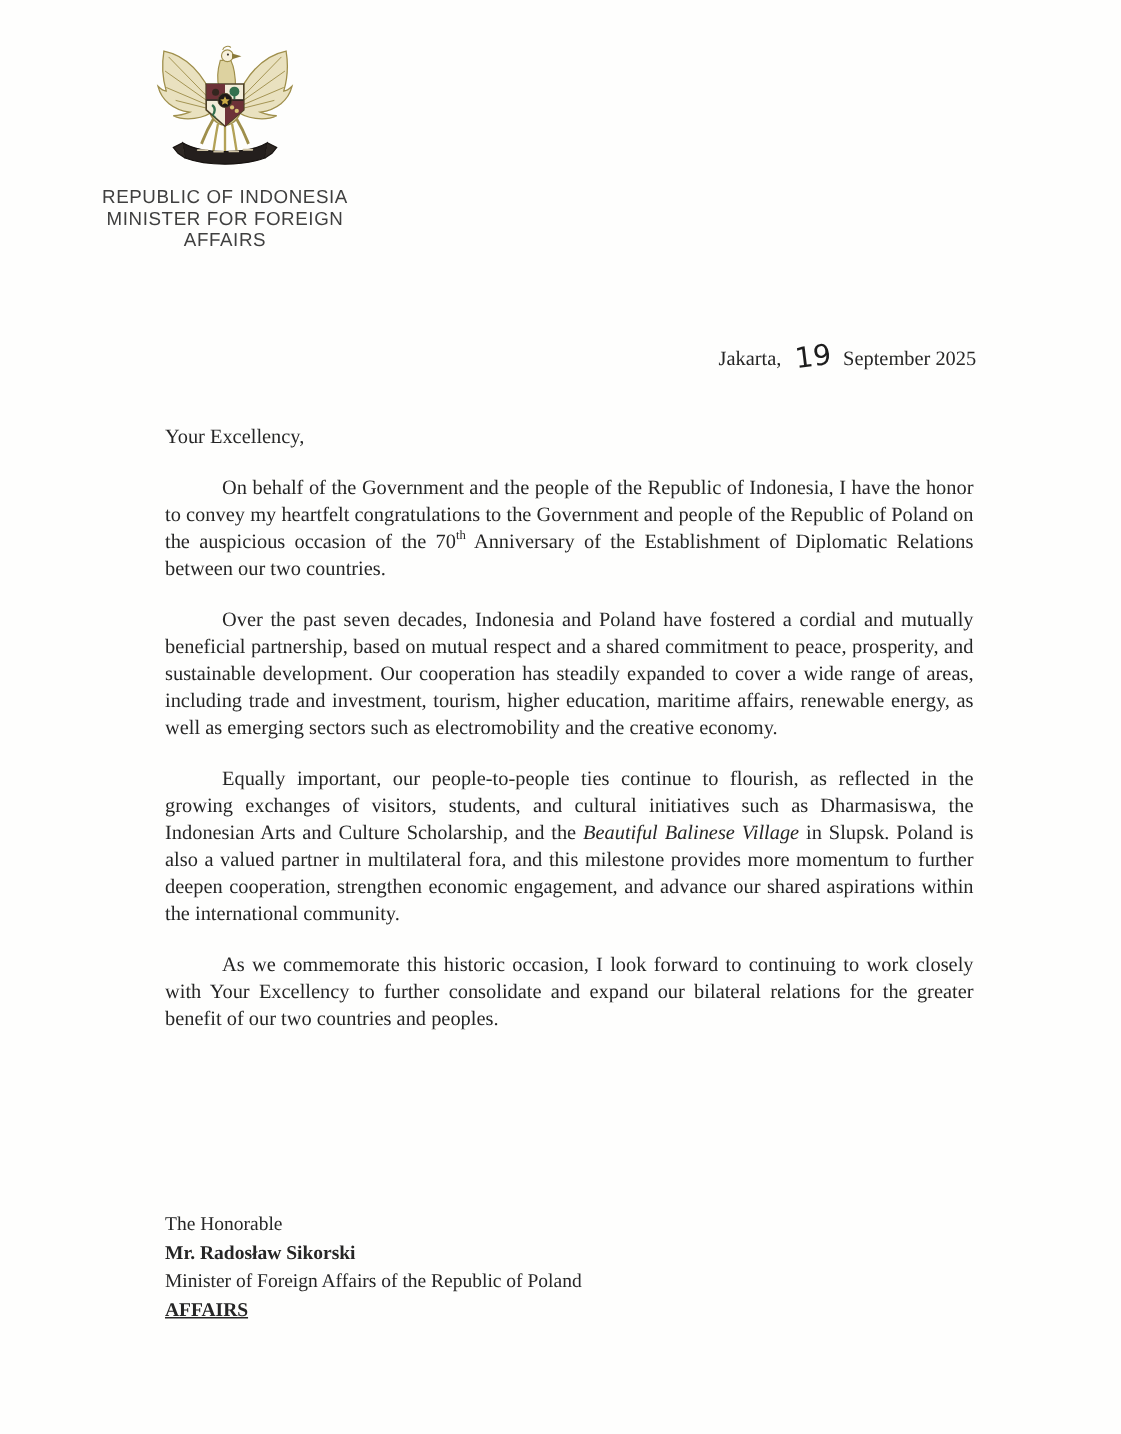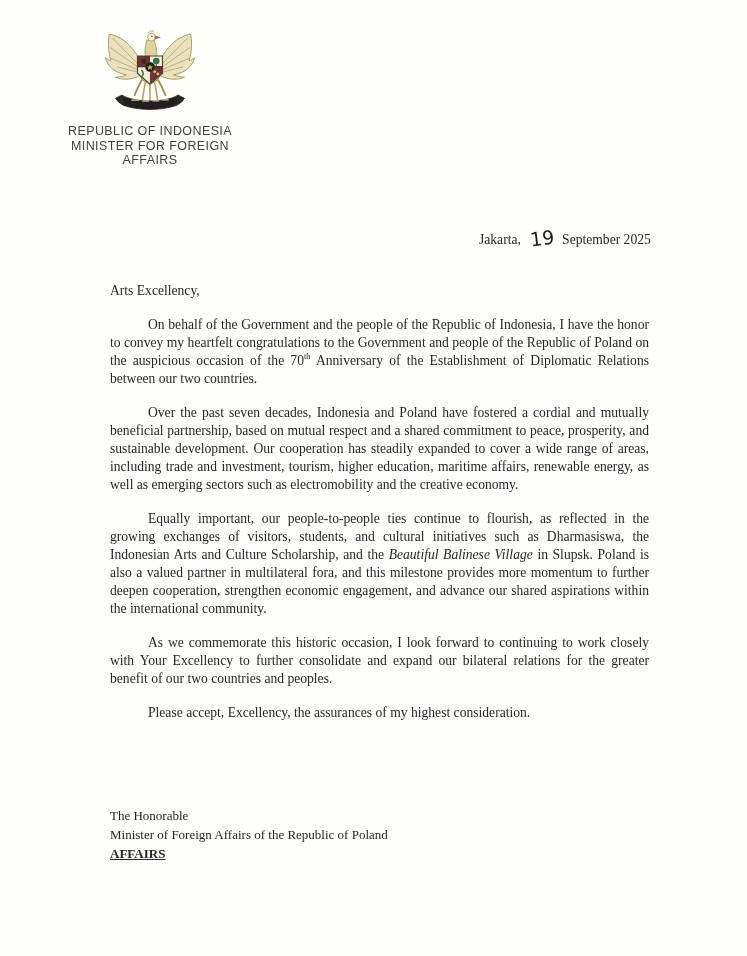--- a/index.html
+++ b/index.html
@@ -150,30 +150,30 @@
       <div>REPUBLIC OF INDONESIA</div>
       <div>MINISTER FOR FOREIGN AFFAIRS</div>
     </div>
   </div>
 
   <div class="dateline">
     <span>Jakarta,</span><span class="hand-day">19</span><span>September 2025</span>
   </div>
 
   <div class="letter-body">
-    <p class="salutation">Arts Excellency,</p>
+    <p class="salutation">Your Excellency,</p>
     <div id="paragraphs">
         <p class="para"><span>On behalf of the Government and the people of the Republic of Indonesia, I have the honor to convey my heartfelt congratulations to the Government and people of the Republic of Poland on the auspicious occasion of the 70</span><sup>th</sup><span> Anniversary of the Establishment of Diplomatic Relations between our two countries.</span></p>
         <p class="para"><span>Over the past seven decades, Indonesia and Poland have fostered a cordial and mutually beneficial partnership, based on mutual respect and a shared commitment to peace, prosperity, and sustainable development. Our cooperation has steadily expanded to cover a wide range of areas, including trade and investment, tourism, higher education, maritime affairs, renewable energy, as well as emerging sectors such as electromobility and the creative economy.</span></p>
         <p class="para"><span>Equally important, our people-to-people ties continue to flourish, as reflected in the growing exchanges of visitors, students, and cultural initiatives such as Dharmasiswa, the Indonesian Arts and Culture Scholarship, and the </span><em>Beautiful Balinese Village</em><span> in Slupsk. Poland is also a valued partner in multilateral fora, and this milestone provides more momentum to further deepen cooperation, strengthen economic engagement, and advance our shared aspirations within the international community.</span></p>
         <p class="para"><span>As we commemorate this historic occasion, I look forward to continuing to work closely with Your Excellency to further consolidate and expand our bilateral relations for the greater benefit of our two countries and peoples.</span></p>
-        <p class="para"><span>Please accept, Excellency, the assurances of my highest consideration.</span></p>
       </div>
   </div>
 
 
   <div class="addressee" id="addressee">
       <div class="addr-line">The Honorable</div>
+      <div class="addr-line bold">Mr. Radosław Sikorski</div>
       <div class="addr-line">Minister of Foreign Affairs of the Republic of Poland</div>
       <div class="addr-line bold underline">AFFAIRS</div>
     </div>
 
 </div>
 
 </body></html>

